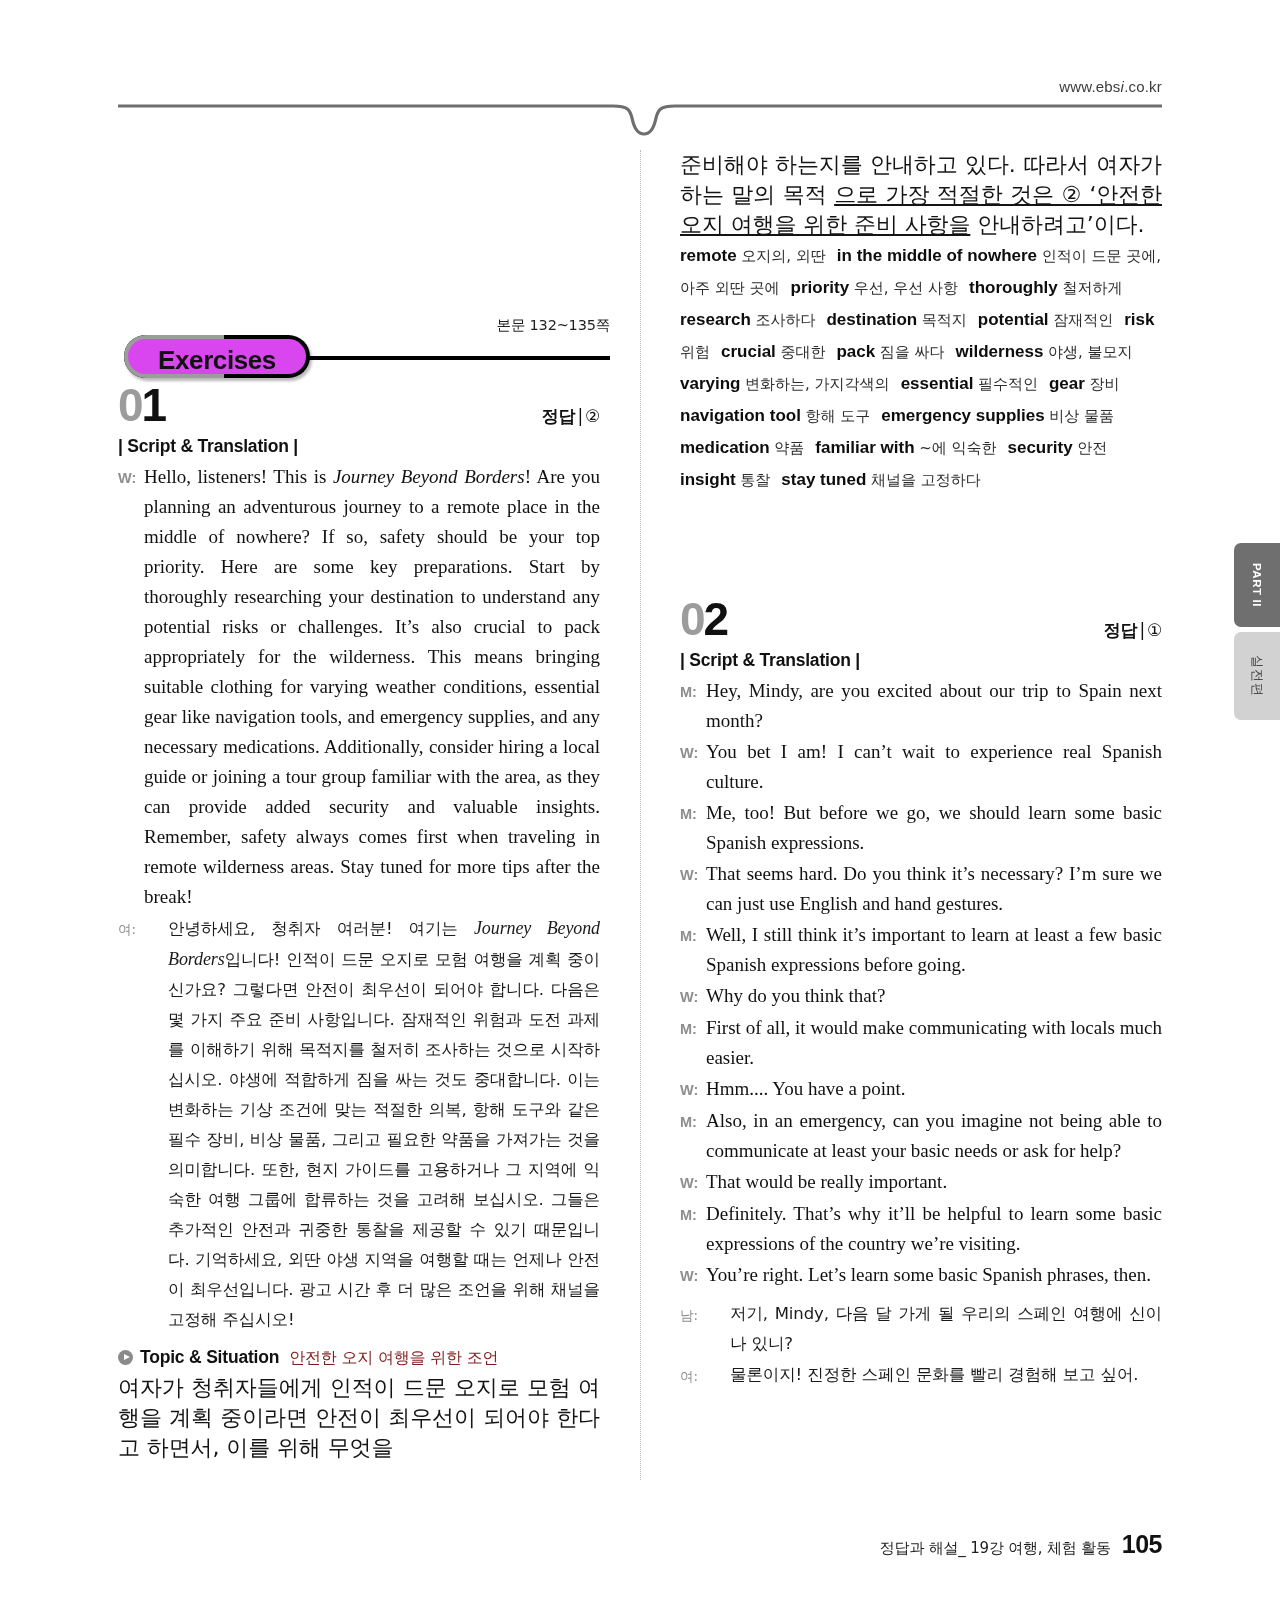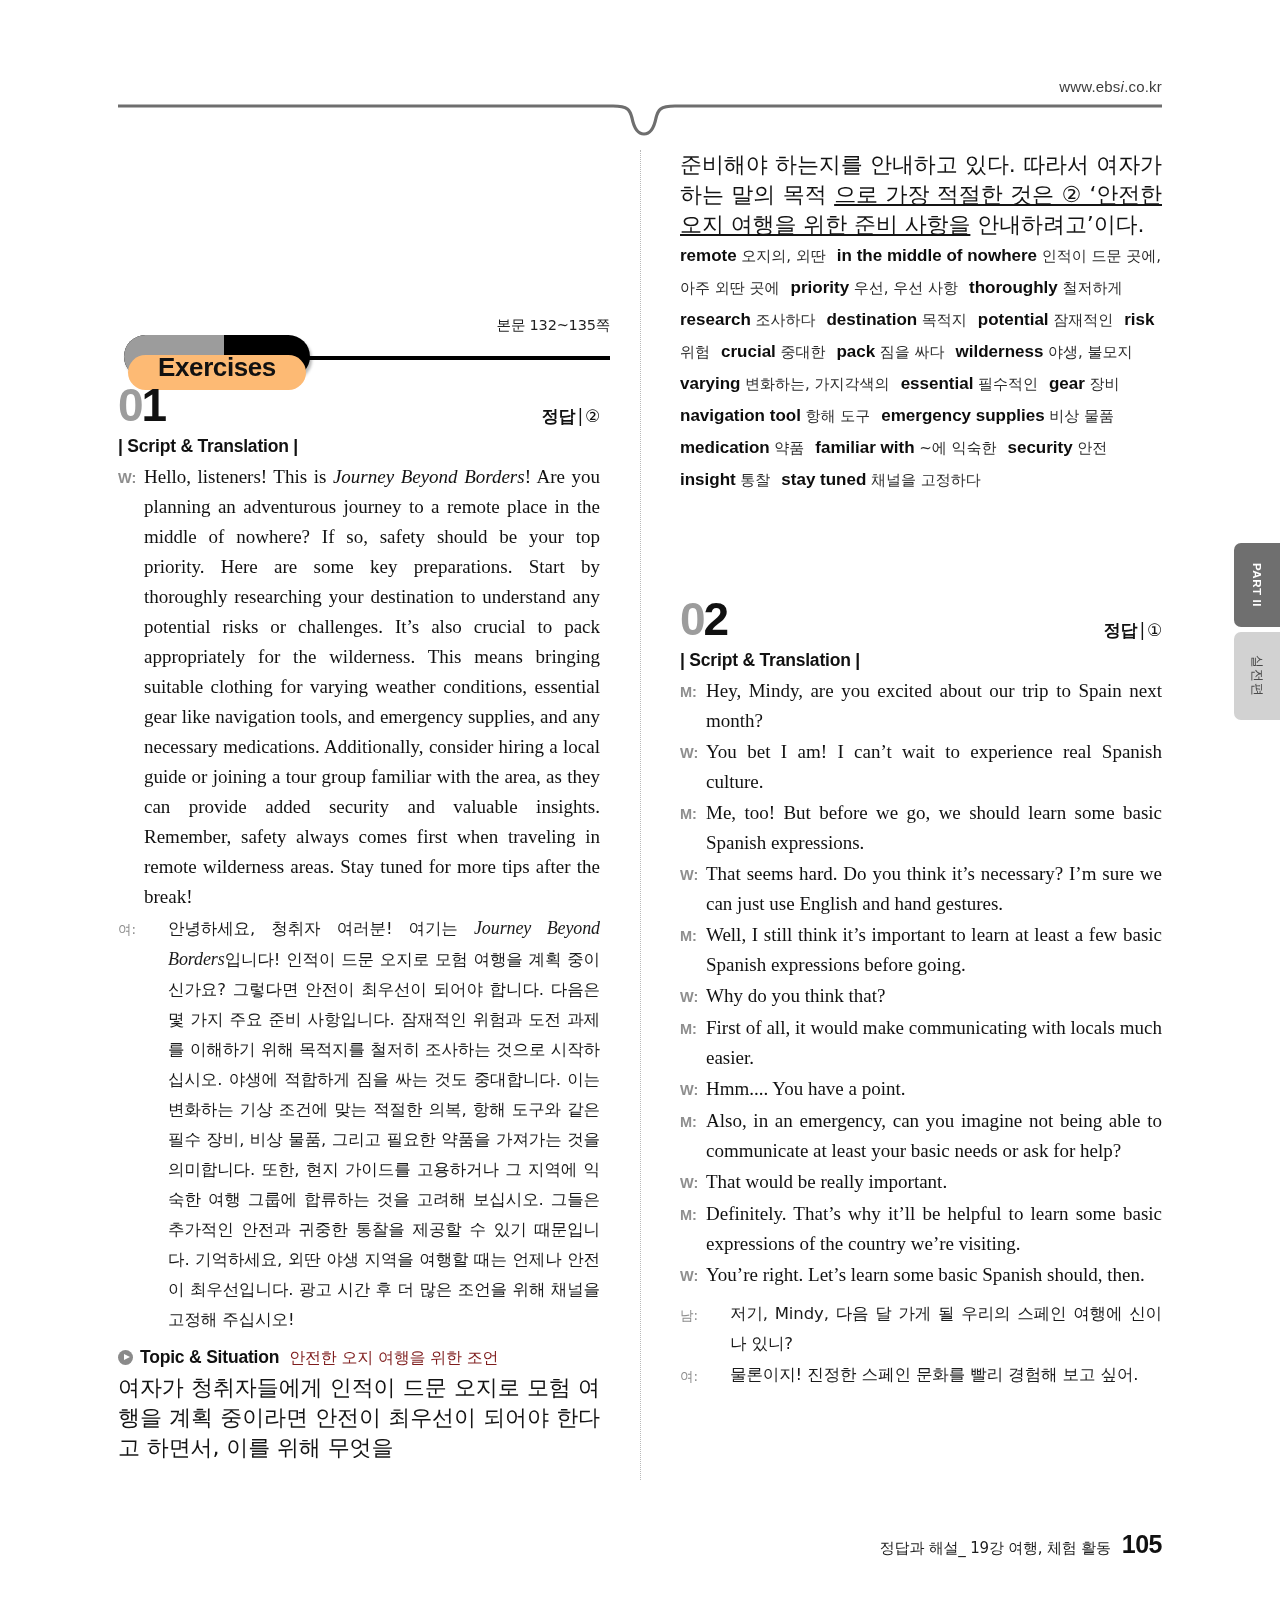--- a/index.html
+++ b/index.html
@@ -156,27 +156,27 @@
     left: 0;
     top: 0;
     width: 100px;
     height: 43px;
     border-radius: 22px 0 0 22px;
     background: #9c9c9c;
   }
   .pill-inner {
     position: absolute;
     left: 4px;
-    top: 20px;
+    top: 4px;
     width: 178px;
     height: 35px;
     border-radius: 18px;
-    background: #fdba74;
+    background: #d946ef;
     display: flex;
-    align-items: flex-start;
+    align-items: flex-end;
     justify-content: center;
   }
   .pill-inner span {
     font-family: "Liberation Sans", sans-serif;
     font-size: 26px;
     font-weight: bold;
     color: #111;
     letter-spacing: -.4px;
     line-height: 1;
     position: relative;
@@ -490,21 +490,21 @@
           <div class="dlg">
             <div class="spk">W:</div>
             <div class="dlg-body serif-body">That would be really important.</div>
           </div>
           <div class="dlg">
             <div class="spk">M:</div>
             <div class="dlg-body serif-body">Definitely. That’s why it’ll be helpful to learn some basic expressions of the country we’re visiting.</div>
           </div>
           <div class="dlg">
             <div class="spk">W:</div>
-            <div class="dlg-body serif-body">You’re right. Let’s learn some basic Spanish should, then.</div>
+            <div class="dlg-body serif-body">You’re right. Let’s learn some basic Spanish phrases, then.</div>
           </div>
         </div>
       <div id="ko-dialogue-list" class="mt8">
           <div class="dlg">
             <div class="spk ko-spk">남:</div>
             <div class="dlg-body ko-run">저기, Mindy, 다음 달 가게 될 우리의 스페인 여행에 신이 나 있니?</div>
           </div>
           <div class="dlg">
             <div class="spk ko-spk">여:</div>
             <div class="dlg-body ko-run">물론이지! 진정한 스페인 문화를 빨리 경험해 보고 싶어.</div>

